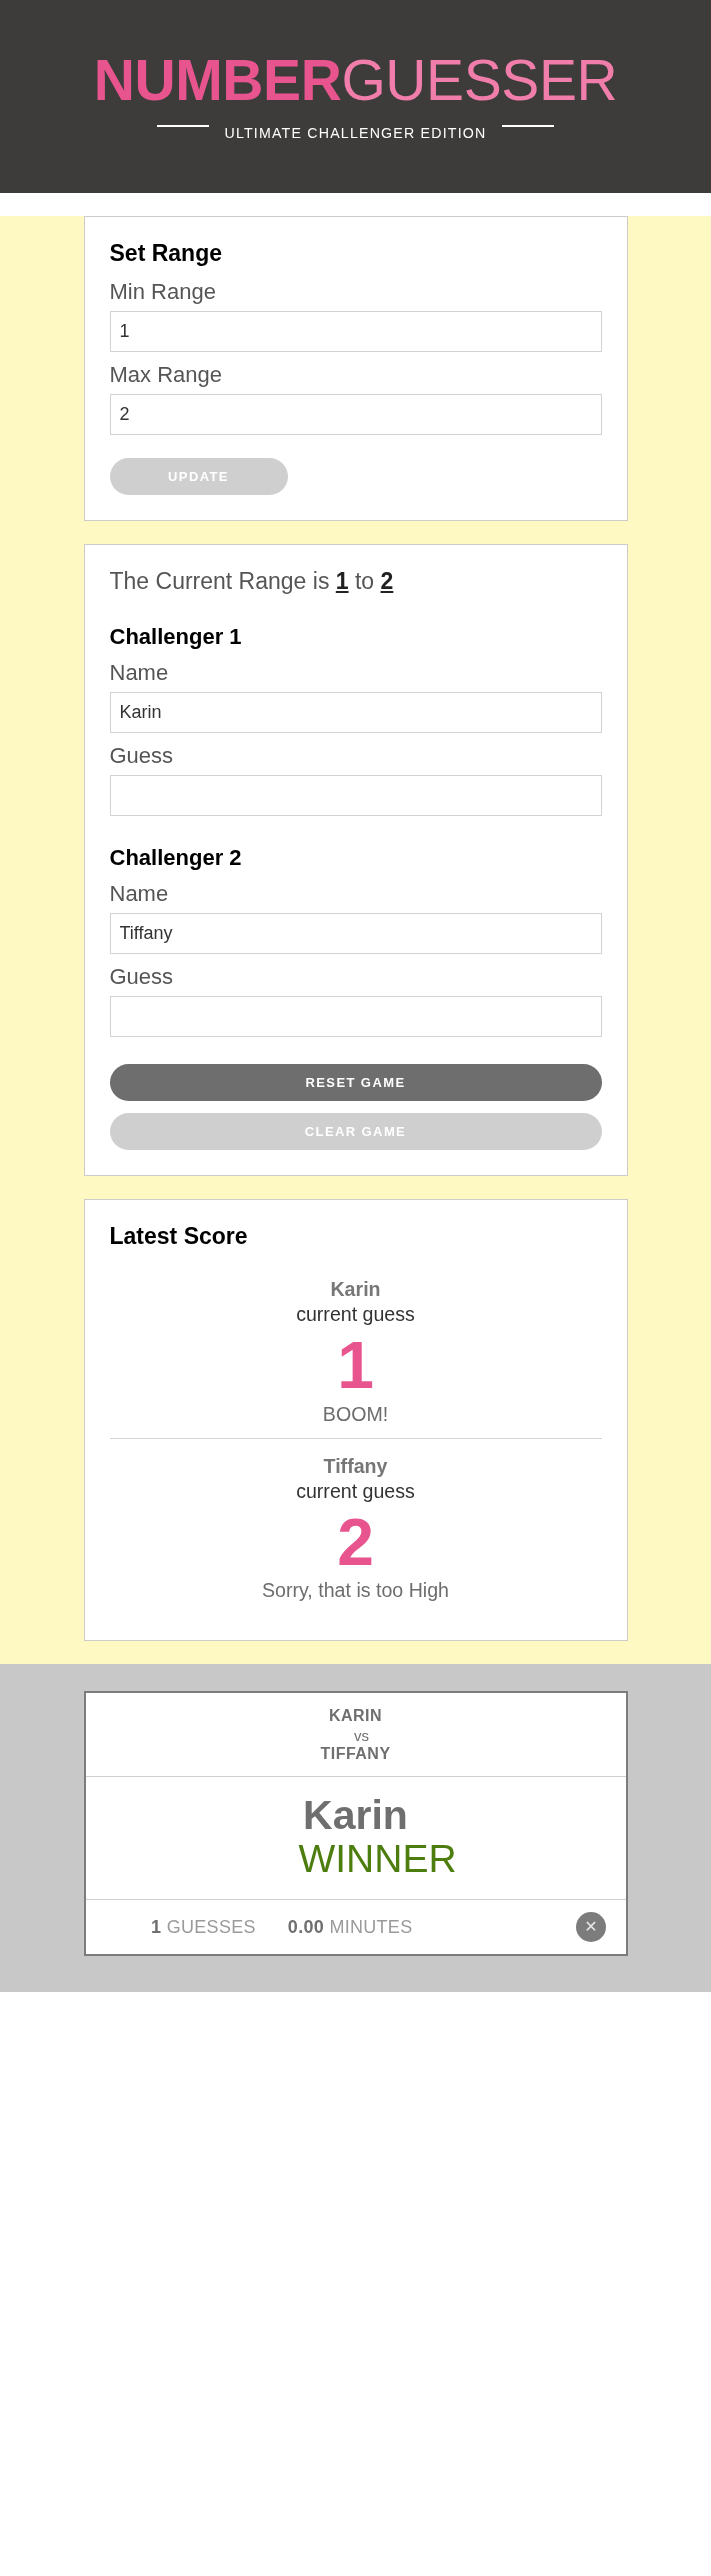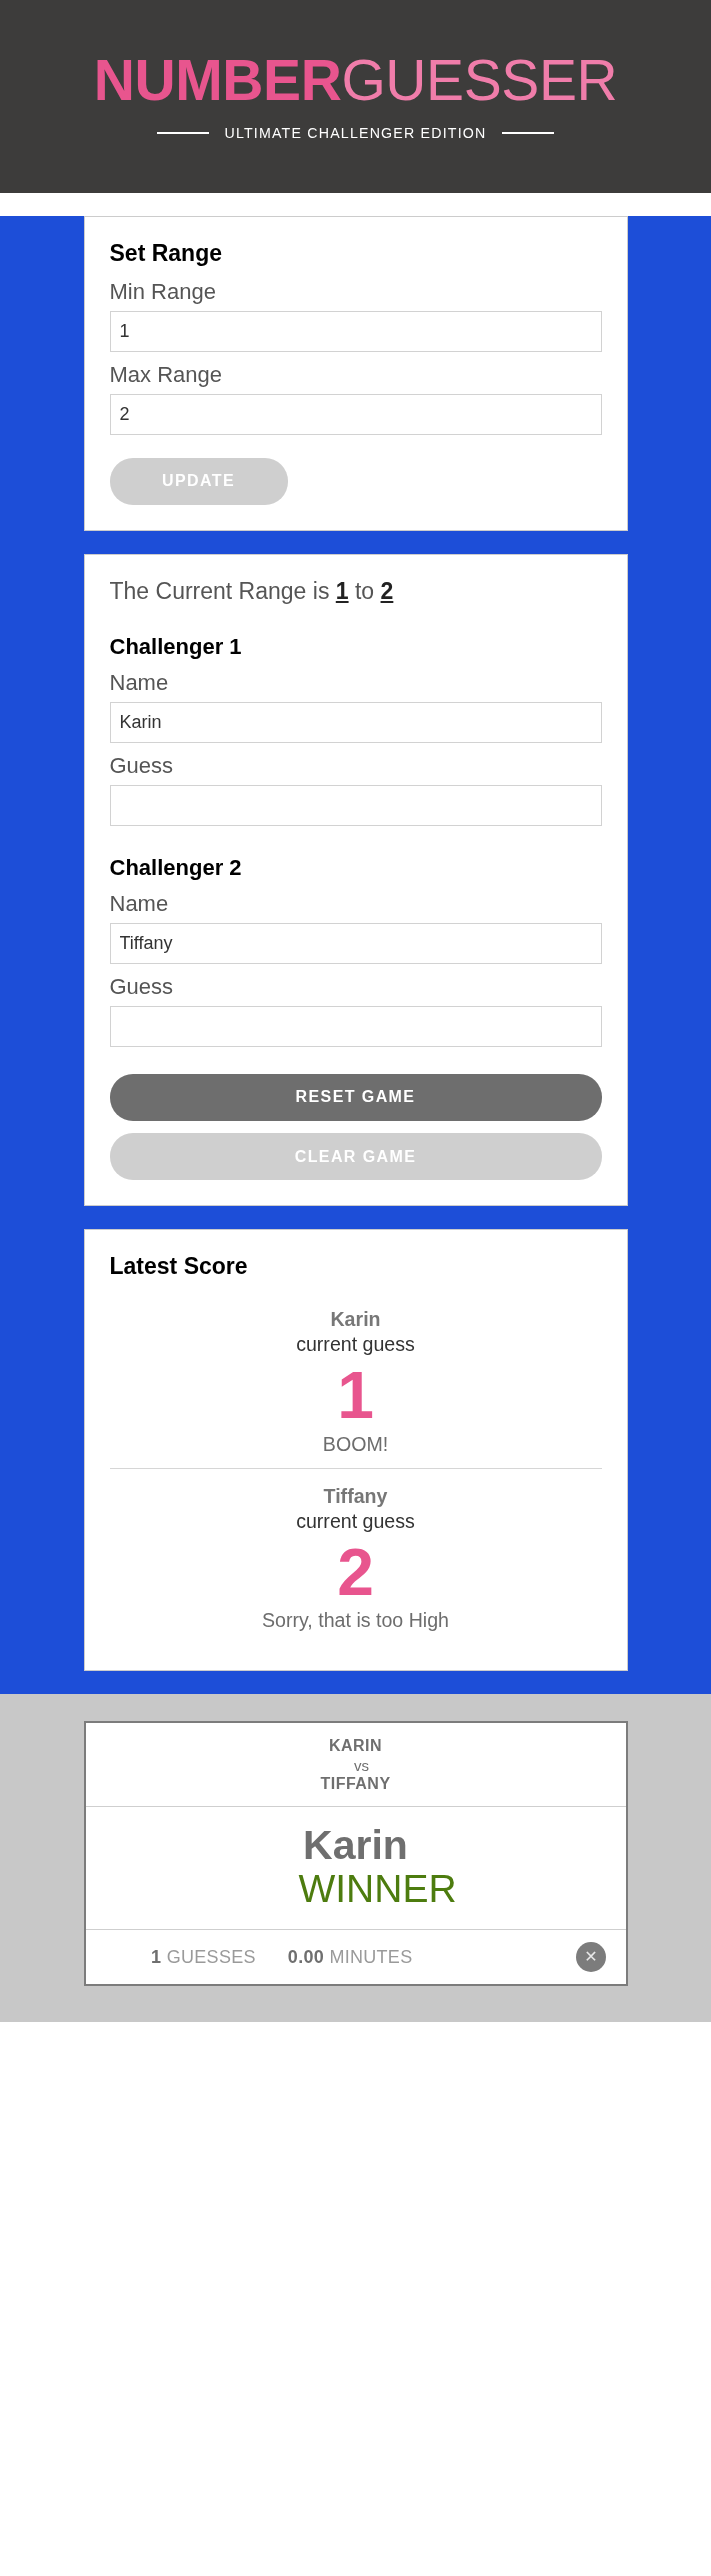--- a/index.html
+++ b/index.html
@@ -30,38 +30,37 @@
     font-weight: 700;
     color: #e8558e;
   }
   .logo .thin {
     font-weight: 300;
     color: #f07daa;
   }
   .tagline {
     margin-top: 16px;
     display: flex;
-    align-items: center;
     gap: 15px;
     color: #ffffff;
     font-size: 14.2px;
     font-weight: 300;
     letter-spacing: 1.2px;
     white-space: nowrap;
   }
   .tagline .rule {
     display: block;
     width: 52px;
     height: 1.8px;
     background: #ffffff;
   }
 
   
   .page {
-    background: #1d4ed8;
+    background: #fef9c3;
     padding: 0 0 23px 0;
   }
   .card {
     background: #ffffff;
     border: 1.8px solid #cccccc;
     margin: 23px auto 0 auto;
     width: 544px;
     padding: 23px 25px 25px 25px;
   }
   .card-title {
@@ -88,23 +87,23 @@
     color: #333333;
     padding: 0 9px;
     outline: none;
   }
 
   
   .pill {
     display: block;
     border: none;
     border-radius: 23px;
-    height: 47px;
+    height: 37px;
     font-family: "Liberation Sans", sans-serif;
-    font-size: 16px;
+    font-size: 13px;
     font-weight: 700;
     letter-spacing: 1.4px;
     color: #ffffff;
     cursor: pointer;
   }
   .pill.disabled { background: #cfcfcf; }
   .pill.active   { background: #6e6e6e; }
   .btn-update {
     width: 178px;
     margin-top: 23px;

